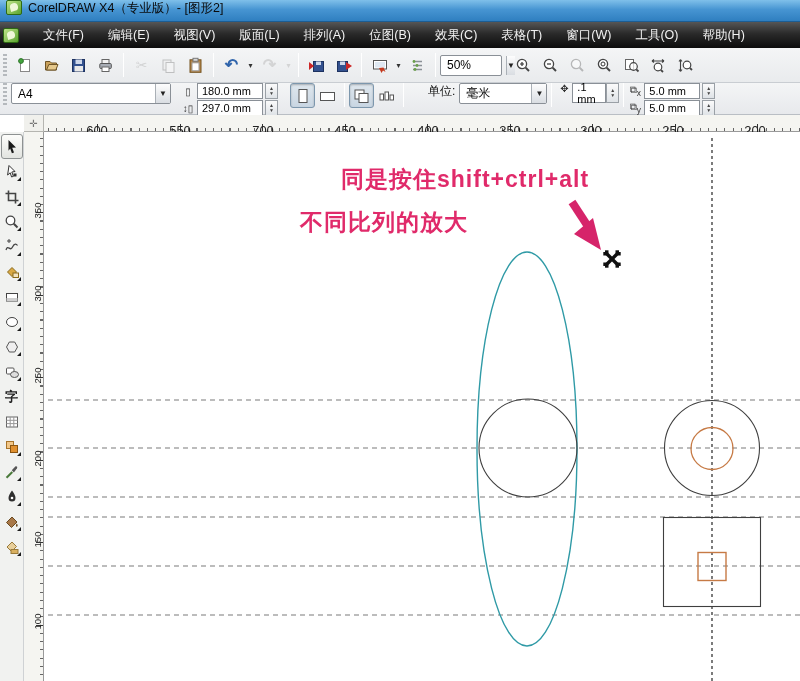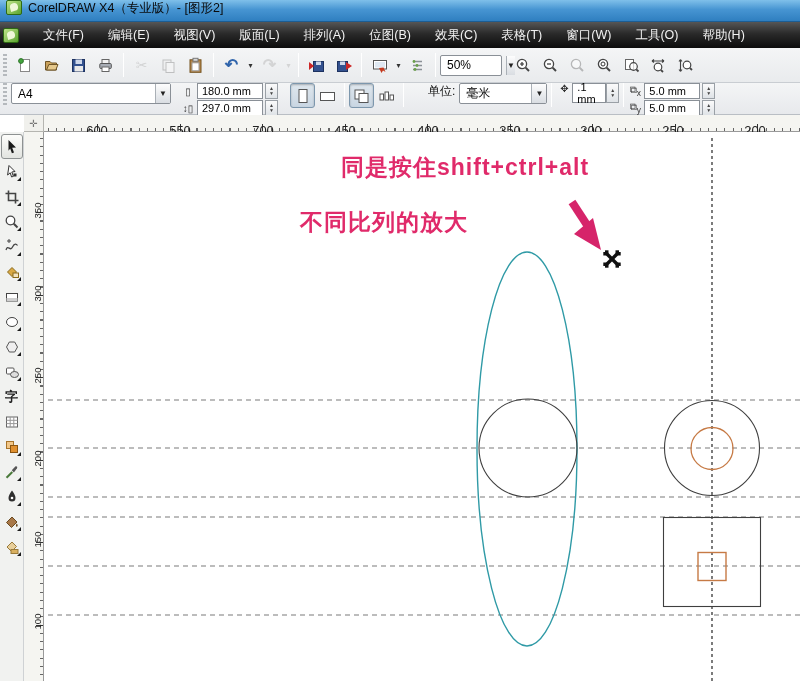--- a/index.html
+++ b/index.html
@@ -514,17 +514,17 @@
           <line x1="561" y1="120" x2="561" y2="123.5"></line>
         <line x1="575" y1="120" x2="571.5" y2="120"></line>
           <line x1="575" y1="120" x2="575" y2="123.5"></line>
         <line x1="561" y1="134" x2="564.5" y2="134"></line>
           <line x1="561" y1="134" x2="561" y2="130.5"></line>
         <line x1="575" y1="134" x2="571.5" y2="134"></line>
           <line x1="575" y1="134" x2="575" y2="130.5"></line>
       </g>
     </svg>
 
-    <div class="anno" style="left:297px; top:20px">同是按住shift+ctrl+alt</div>
+    <div class="anno" style="left:297px; top:32px">同是按住shift+ctrl+alt</div>
     <div class="anno" style="left:256px; top:75px">不同比列的放大</div>
   </div>
 
 </div>
 
 </body></html>

